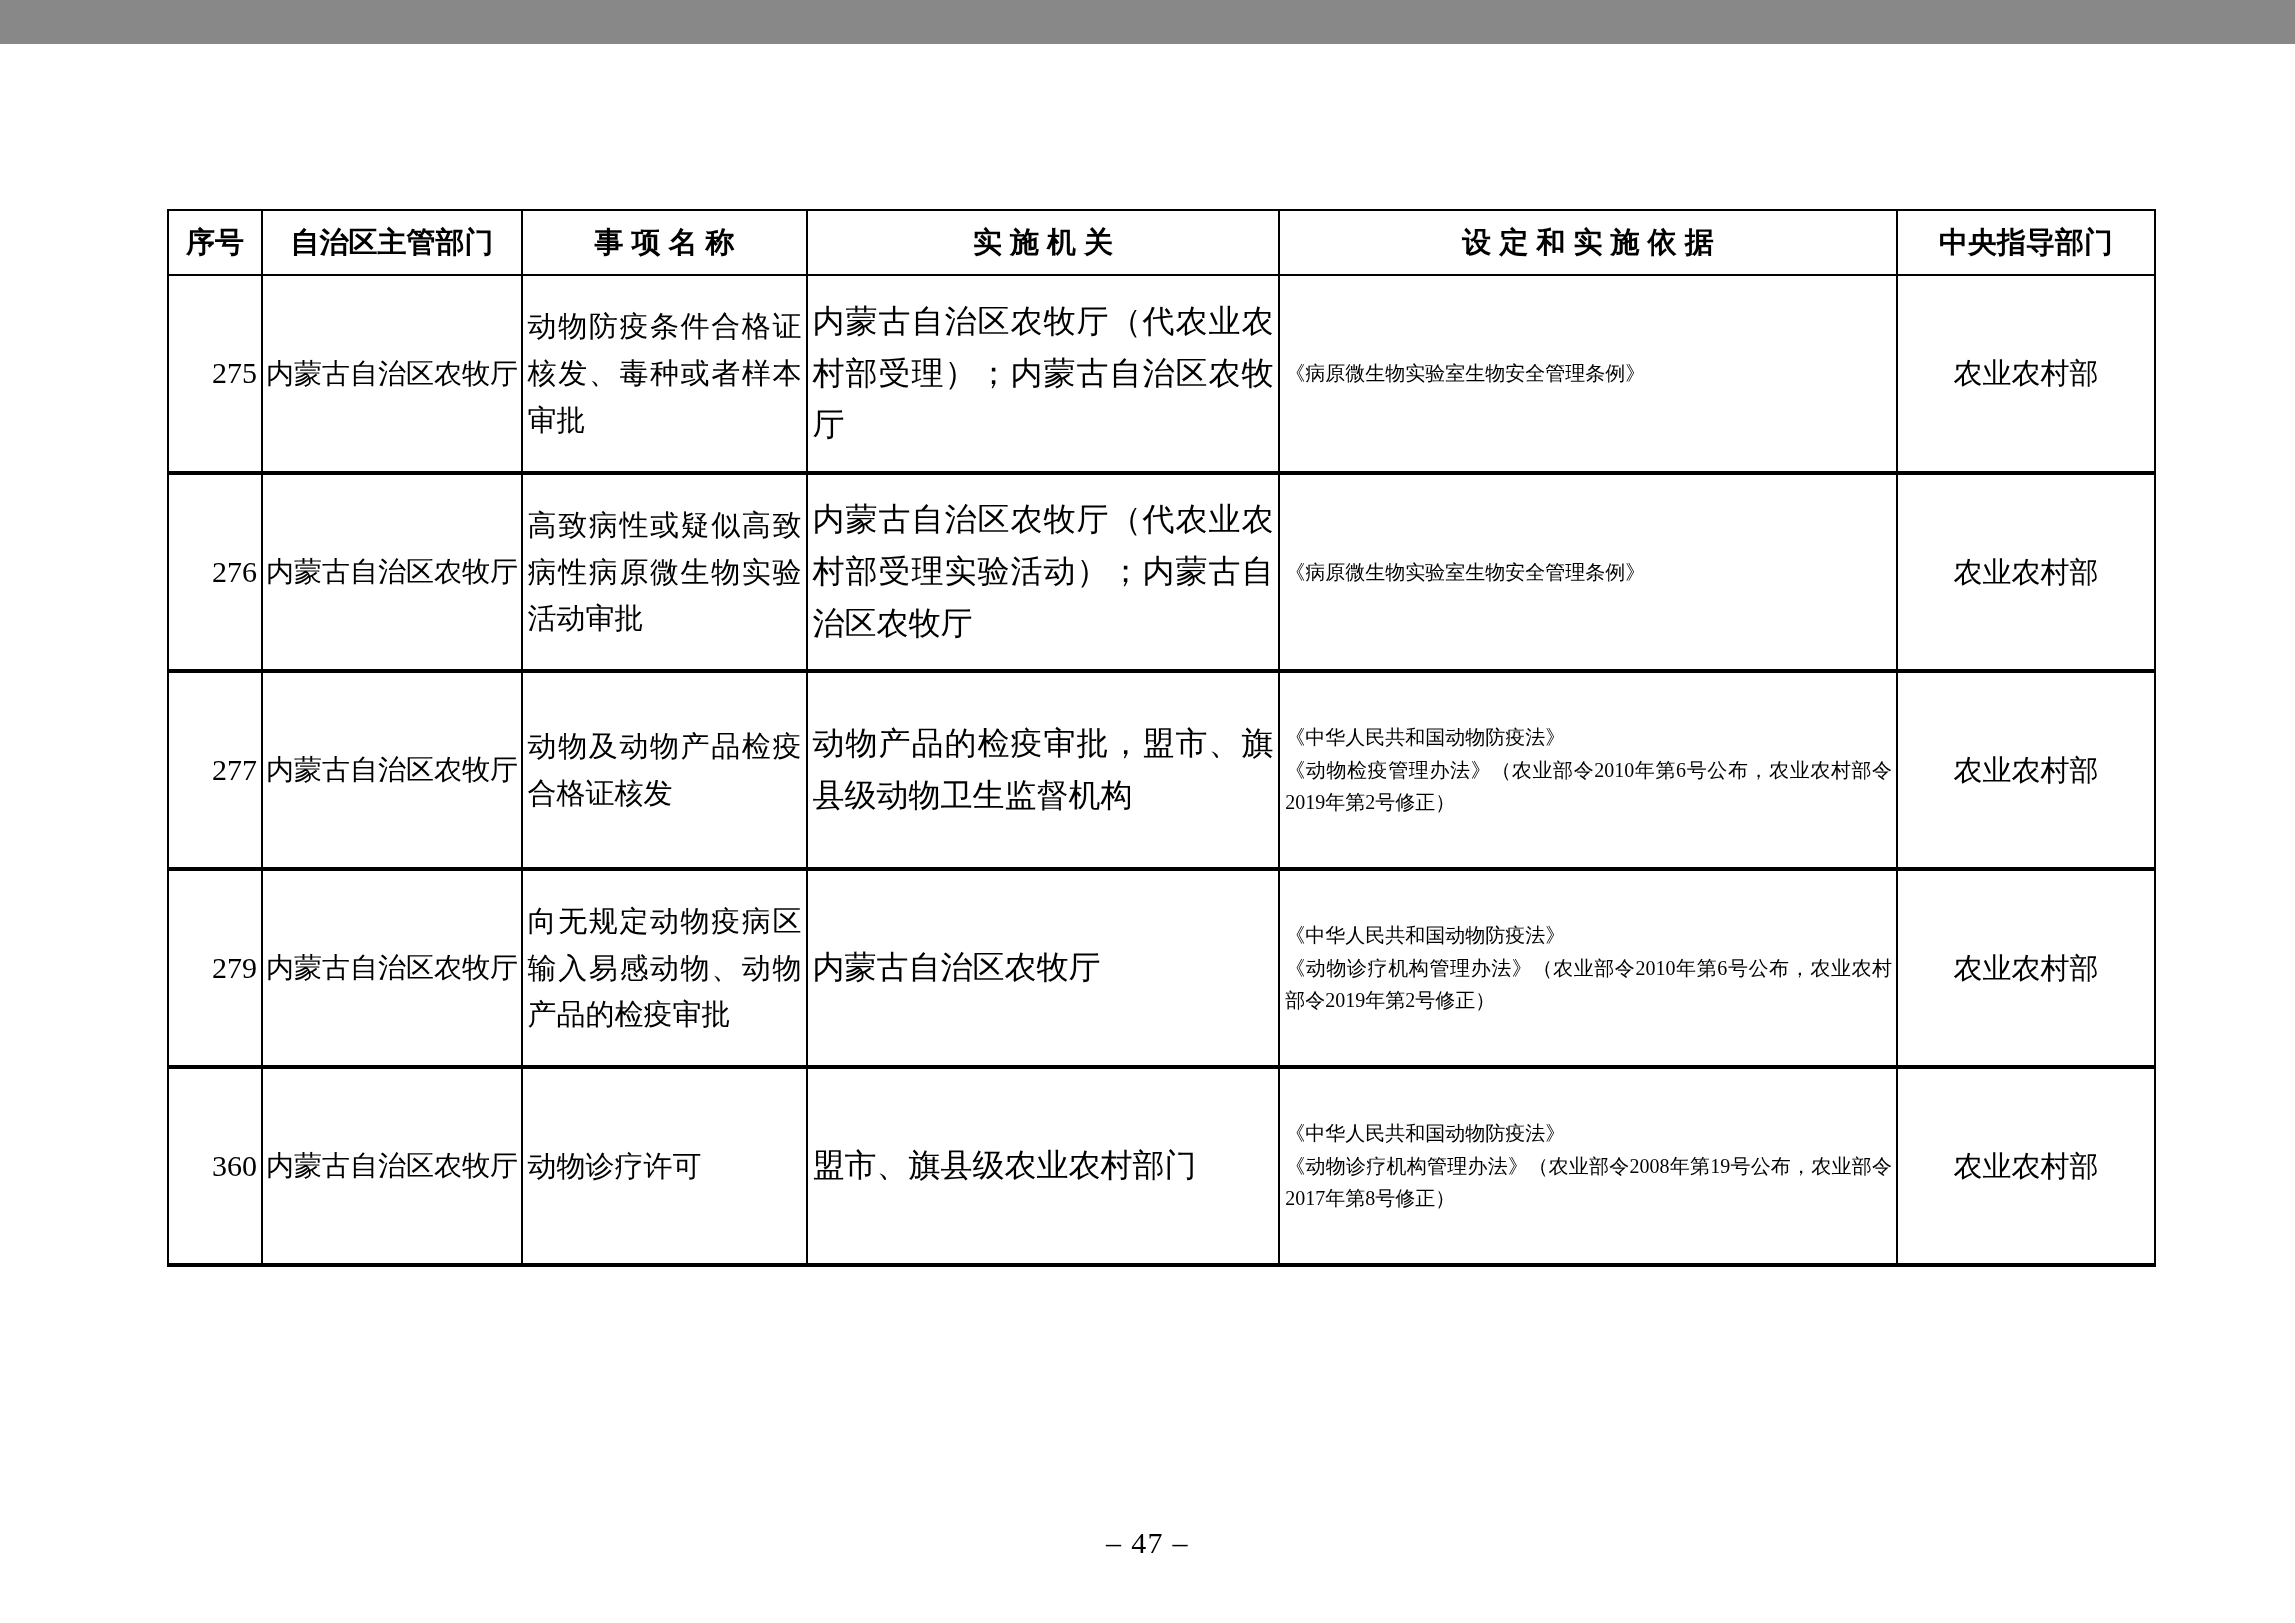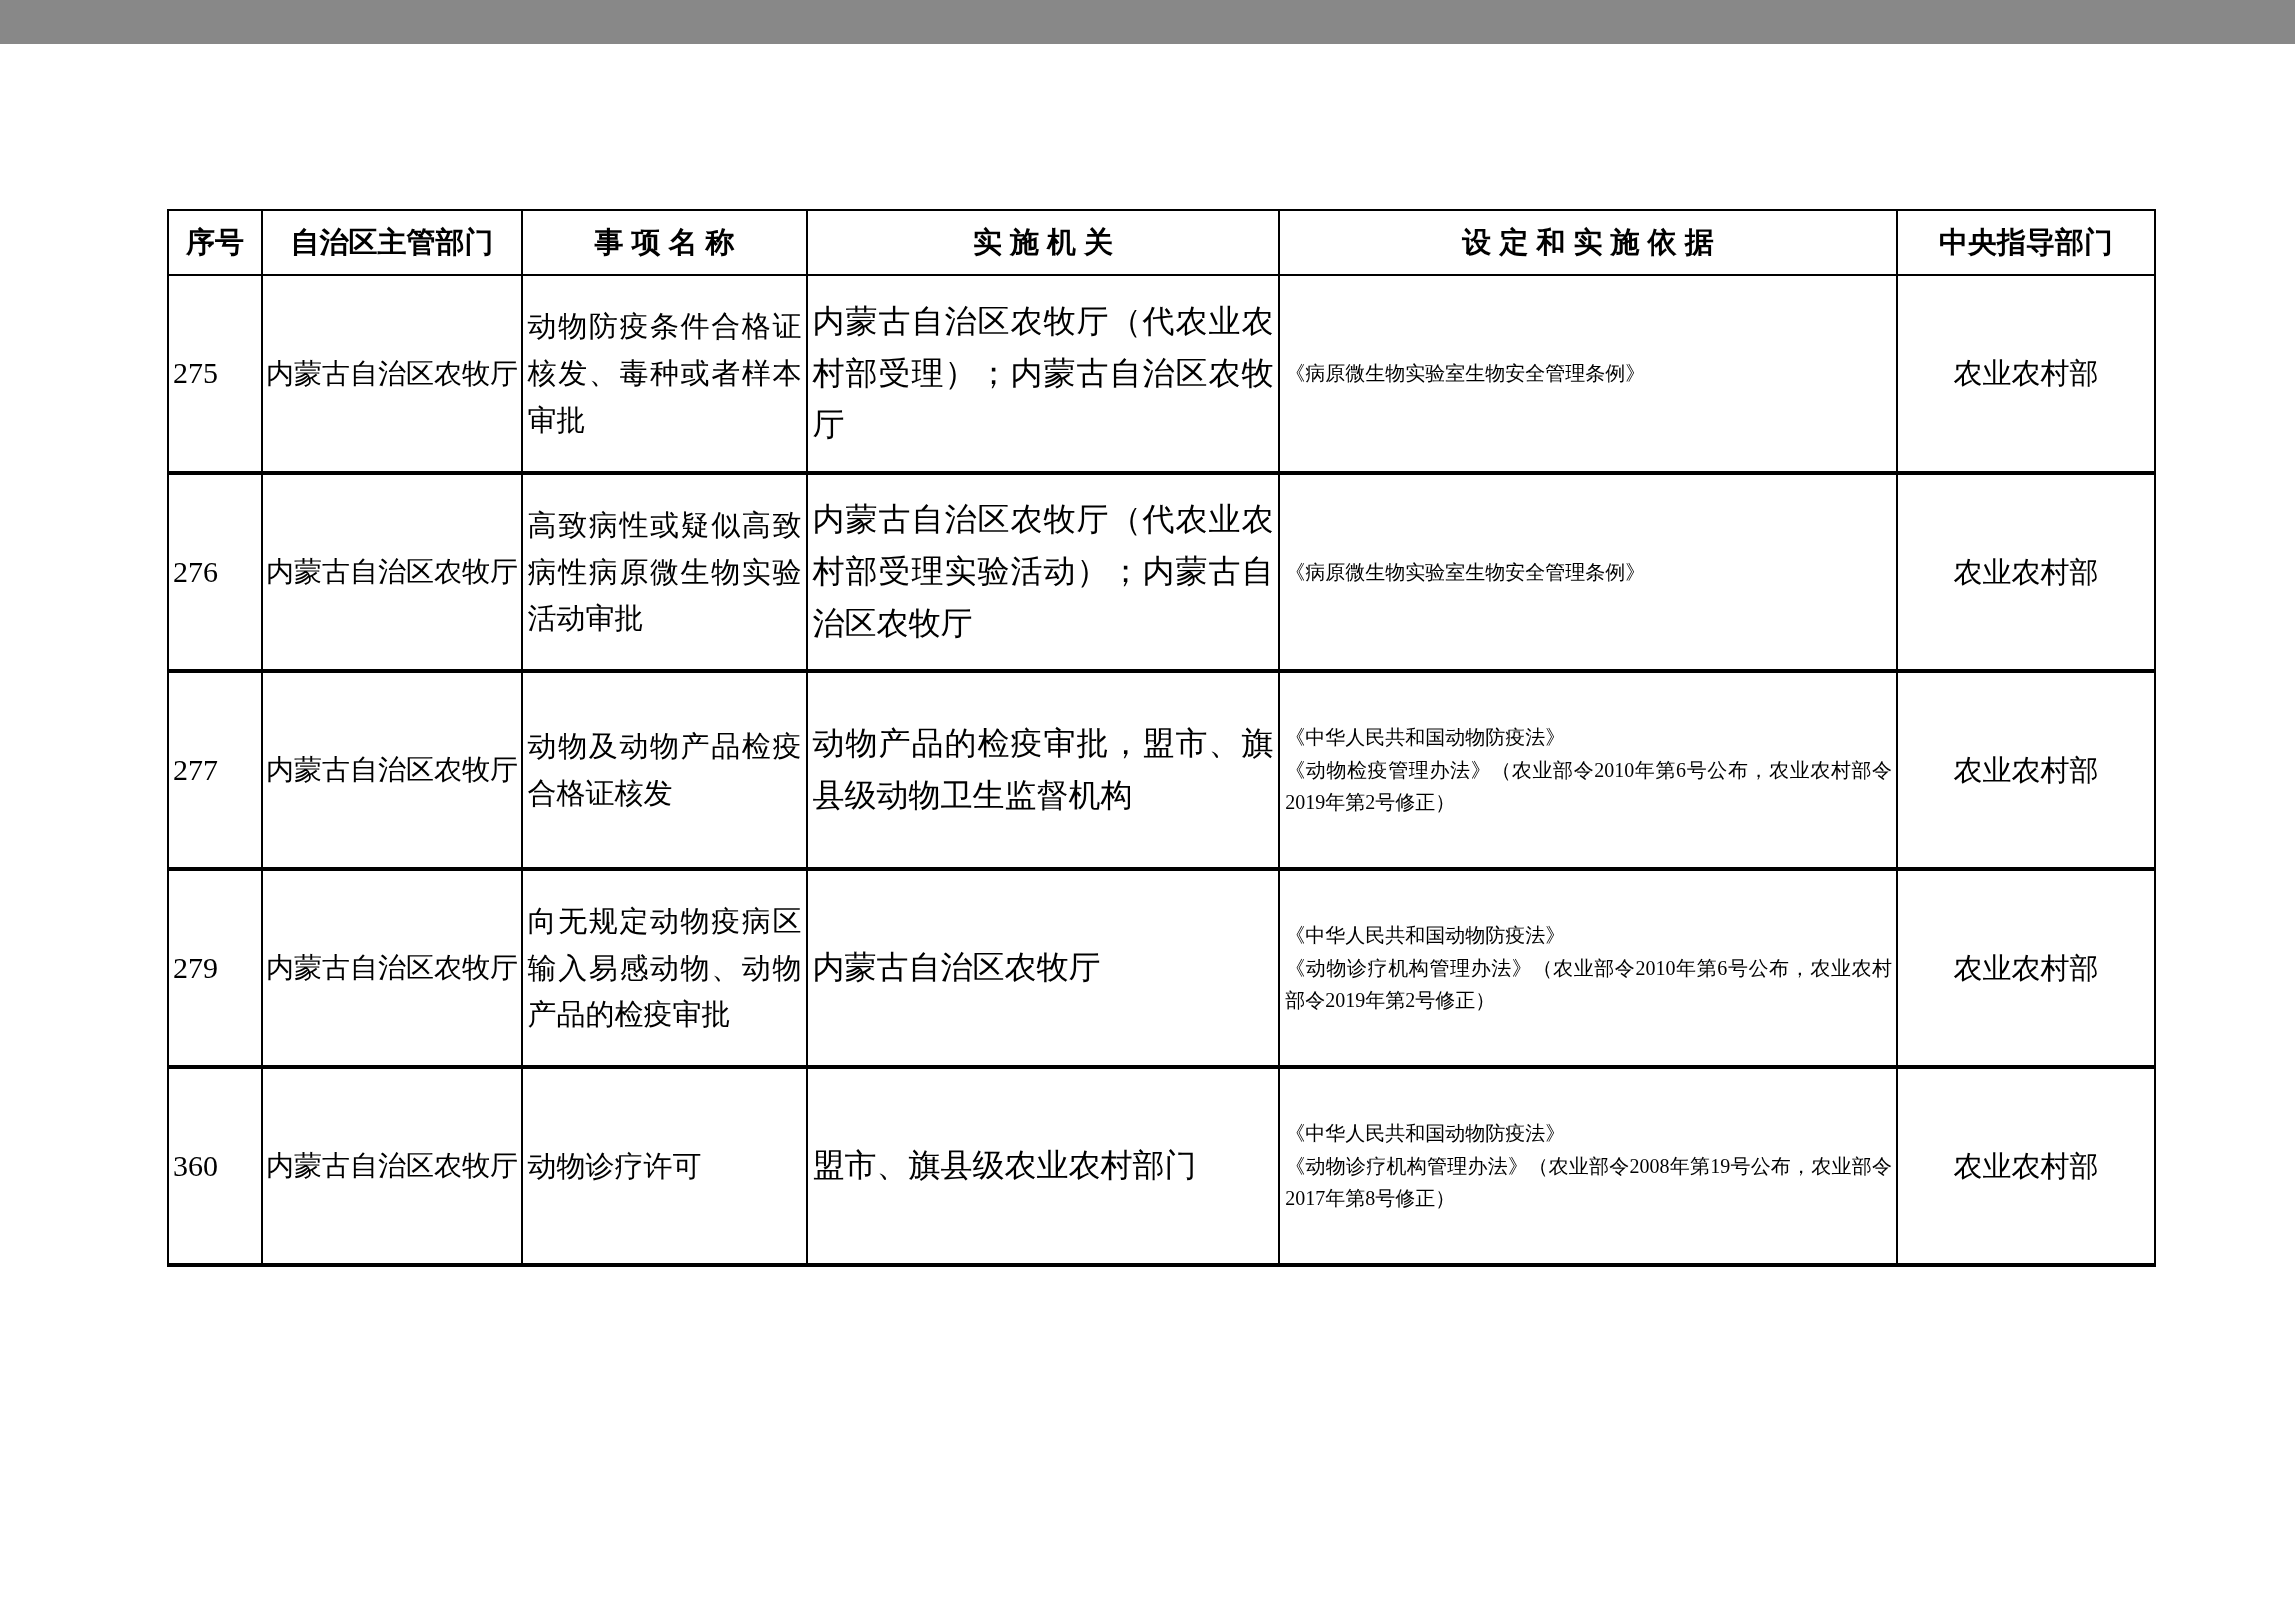--- a/index.html
+++ b/index.html
@@ -41,21 +41,21 @@
   td {
     border-left: 2px solid #000;
     border-right: 2px solid #000;
     border-top: 4.6px solid #000;
     vertical-align: middle;
     font-size: 29px;
     line-height: 1.62;
     padding: 0 3.9px;
   }
   tbody tr:first-child td { border-top-width: 2.6px; }
-  td.serial  { text-align: left; font-size: 30px; }
+  td.serial  { text-align: right; font-size: 30px; }
   td.dept    { text-align: center; font-size: 28px; padding: 0 0.7px; }
   td.item    { text-align: justify; text-justify: inter-character; padding: 0 4.6px; }
   td.agency  { text-align: justify; text-justify: inter-character; font-size: 32px; padding: 0 4.6px; }
   td.basis   { text-align: justify; text-justify: inter-character; font-size: 20px;
                white-space: pre-line; padding: 0 3.9px 0 5.2px; }
   td.central { text-align: center; }
   .footer {
     position: absolute;
     left: 0;
     top: 1482px;
@@ -129,15 +129,16 @@
         <td class="dept">内蒙古自治区农牧厅</td>
         <td class="item">动物诊疗许可</td>
         <td class="agency">盟市、旗县级农业农村部门</td>
         <td class="basis">《中华人民共和国动物防疫法》
 《动物诊疗机构管理办法》（农业部令2008年第19号公布，农业部令2017年第8号修正）</td>
         <td class="central">农业农村部</td>
       </tr>
     </tbody>
   </table>
 
+  <div class="footer">– 47 –</div>
 
 </div>
 
 
 </body></html>

